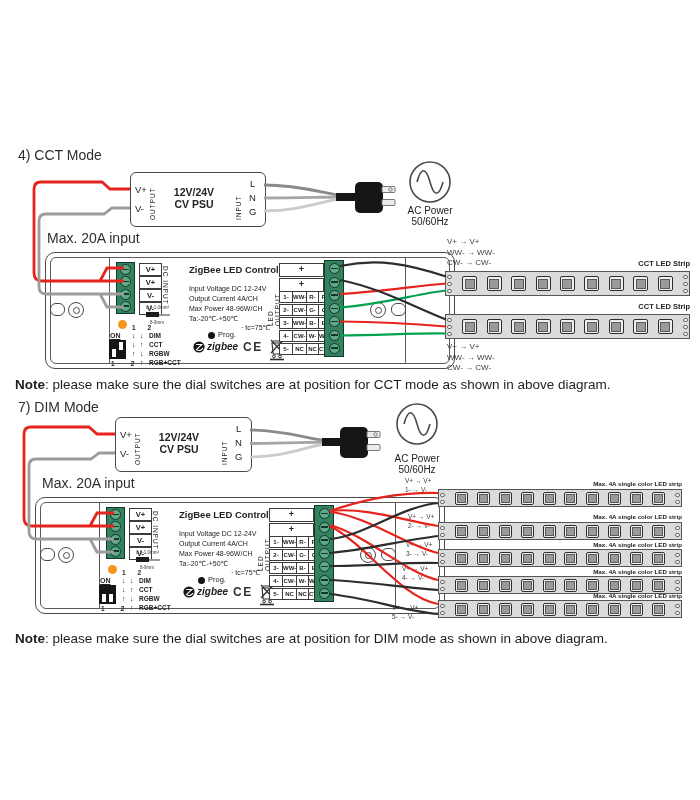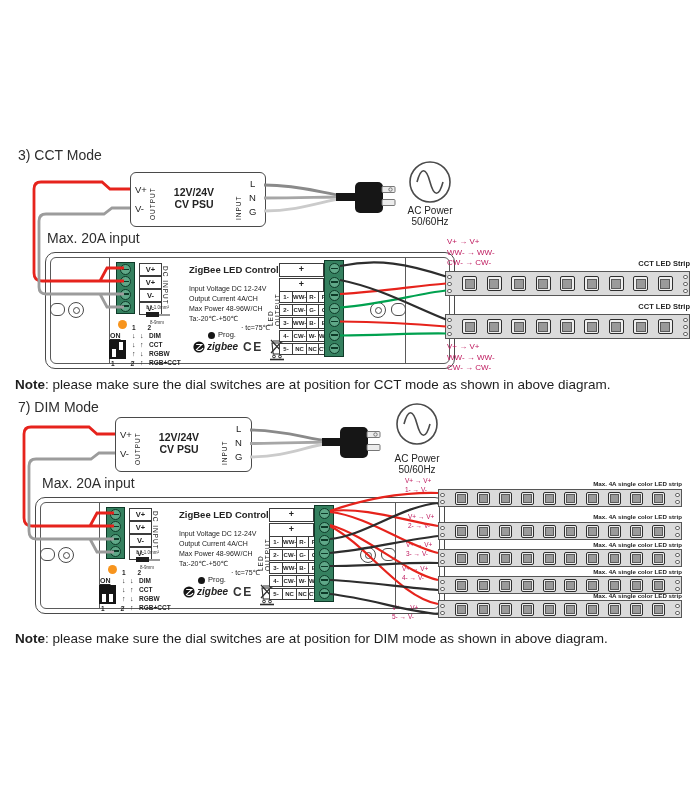--- a/index.html
+++ b/index.html
@@ -56,31 +56,31 @@
   .pads{display:flex;flex-direction:column;justify-content:space-evenly;height:100%}
   .pad{width:5px;height:4px;background:#fff;border:1px solid #666;border-radius:2px;margin:0.5px 1px;box-sizing:border-box}
   .leds{flex:1;display:flex;justify-content:space-evenly;align-items:center}
   .cled{width:15px;height:15px;border:1.6px solid #2e2e2e;background:#efefef;border-radius:2px;
         display:flex;align-items:center;justify-content:center;box-sizing:border-box}
   .cled::after{content:"";width:8px;height:8px;background:#9a9a9a;border:1px solid #5a5a5a}
   .dled{width:13px;height:13px;border:1.5px solid #2e2e2e;background:#efefef;border-radius:2px;
         display:flex;align-items:center;justify-content:center;box-sizing:border-box}
   .dled::after{content:"";width:7px;height:7px;background:#9a9a9a;border:1px solid #5a5a5a}
   .striplabel{position:absolute;font-weight:bold;color:#232323;white-space:nowrap}
-  .wmap{position:absolute;color:#be185d;white-space:nowrap}
+  .wmap{position:absolute;color:#404040;white-space:nowrap}
   .wmap div{line-height:10.5px;font-size:8px}
   .wmap.small div{line-height:8.5px;font-size:6.5px}
   .overlay{position:absolute;left:0;top:0;z-index:50;pointer-events:none}
 </style>
 </head>
 <body>
 
 <div class="page">
 
-  <span class="t heading" style="left:18px;top:147px">3) CCT Mode</span>
+  <span class="t heading" style="left:18px;top:147px">4) CCT Mode</span>
 
   <div class="psu" style="left:130px;top:172px">
     <span class="term" style="left:4px;top:11px">V+</span>
     <span class="term" style="left:4px;top:30px">V-</span>
     <span class="vert up" style="left:18px;top:9px;height:38px">OUTPUT</span>
     <div class="center">
       <div>12V/24V</div>
       <div>CV PSU</div>
     </div>
     <span class="vert up" style="left:104px;top:9px;height:38px">INPUT</span>

